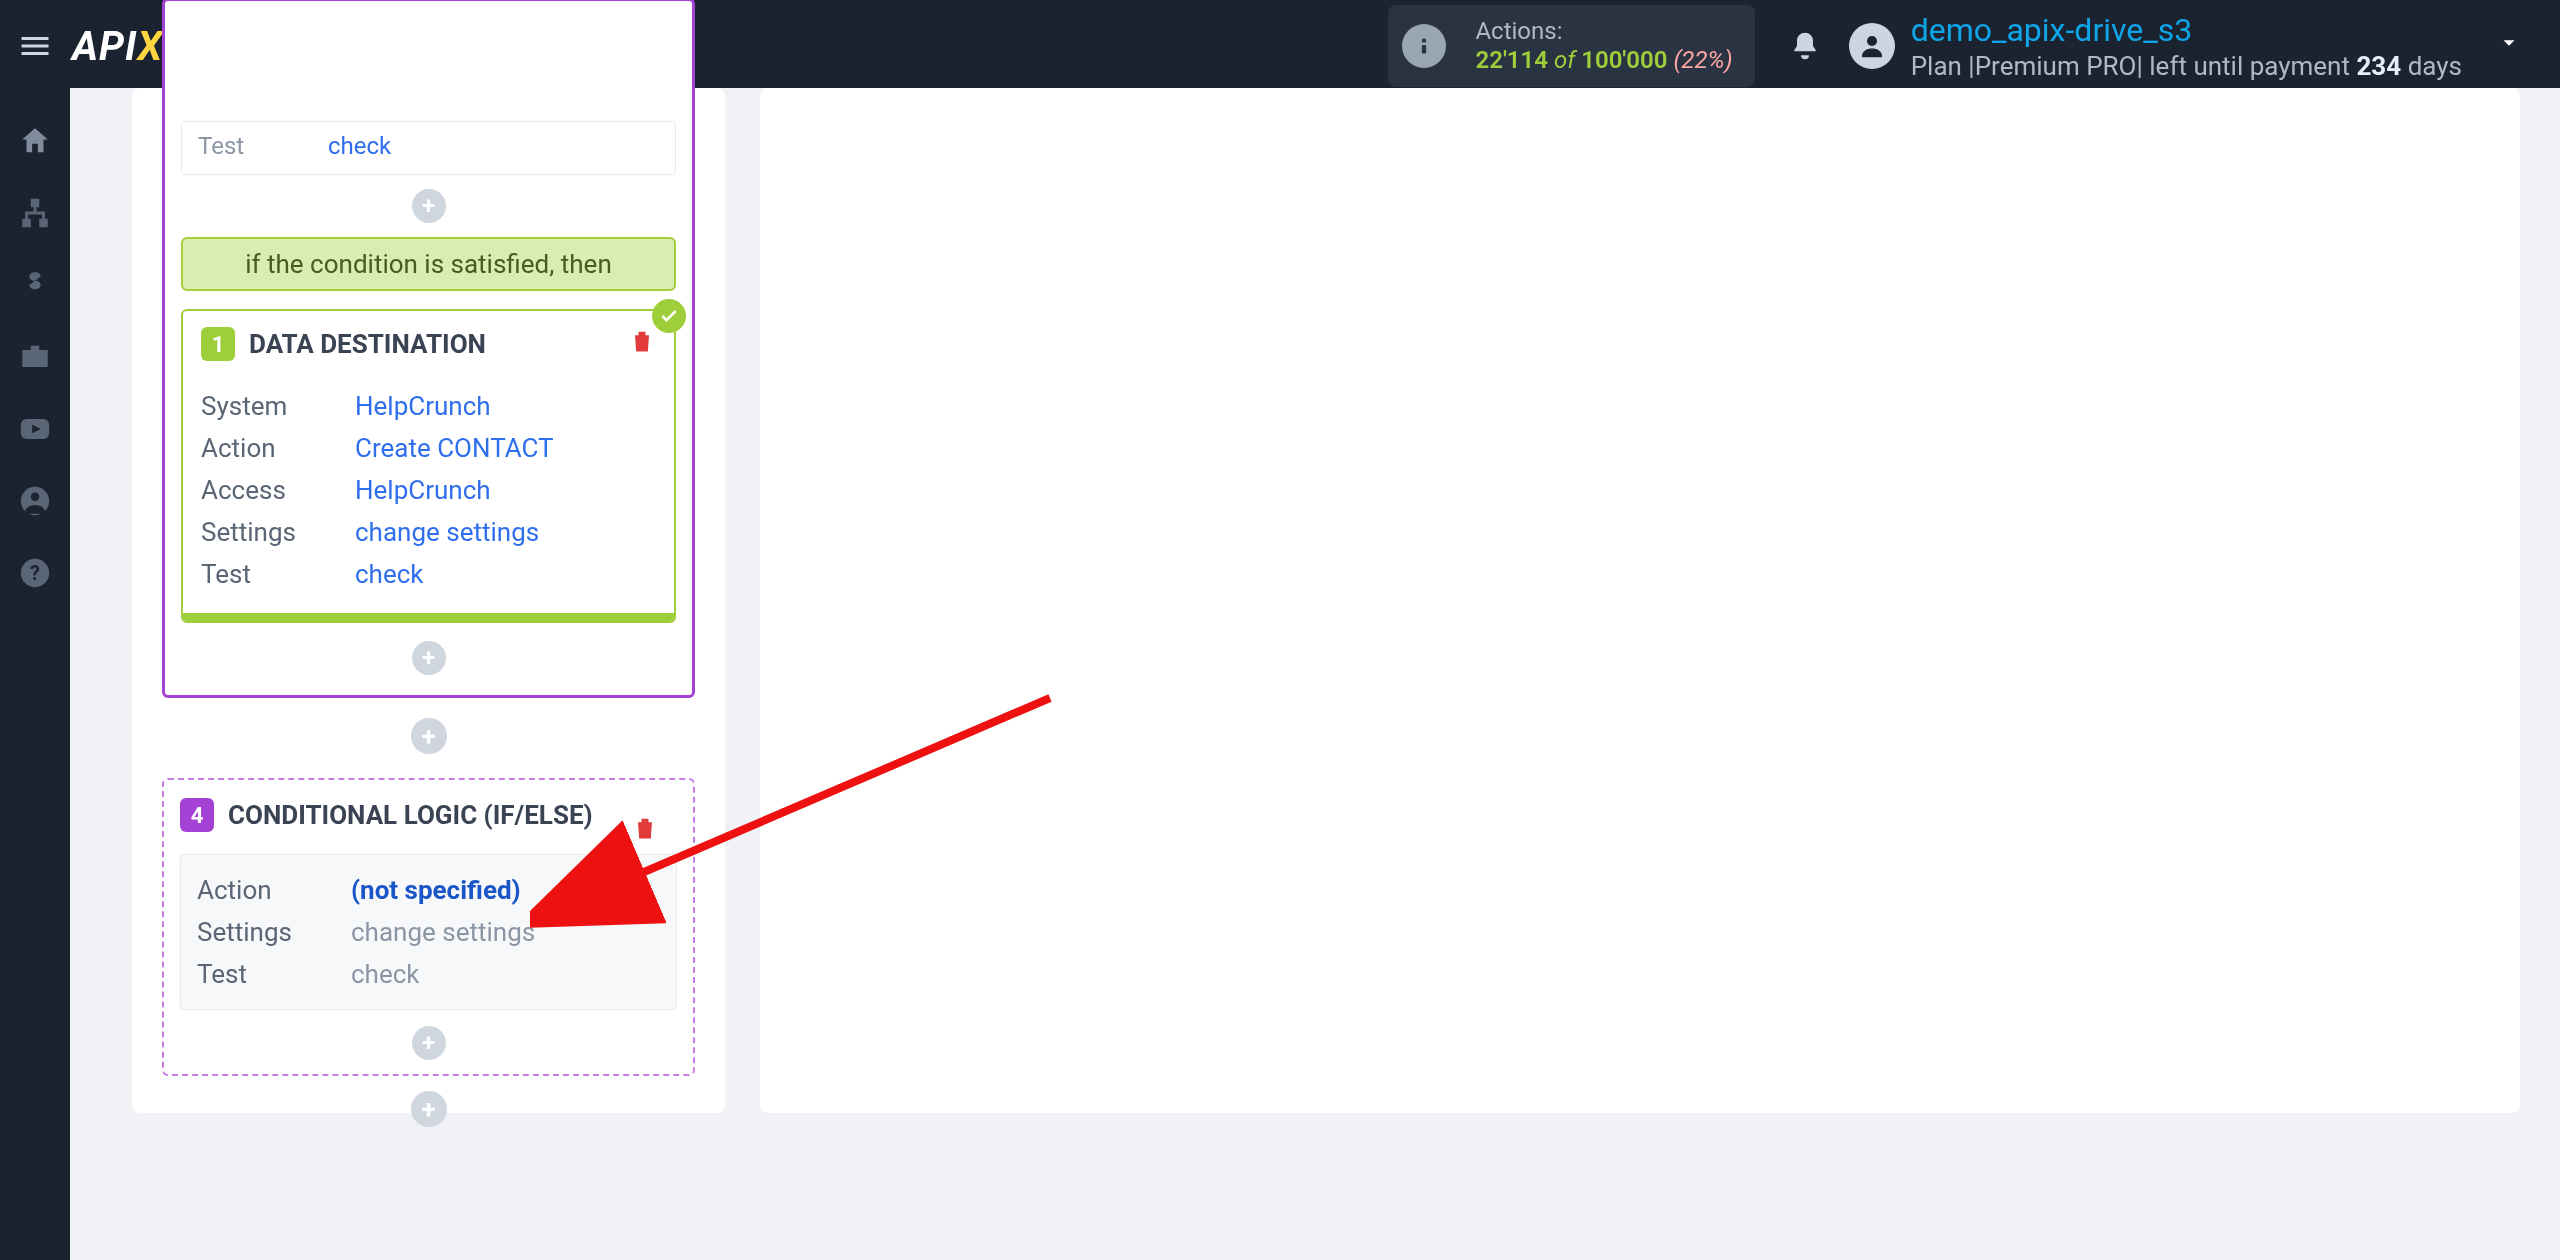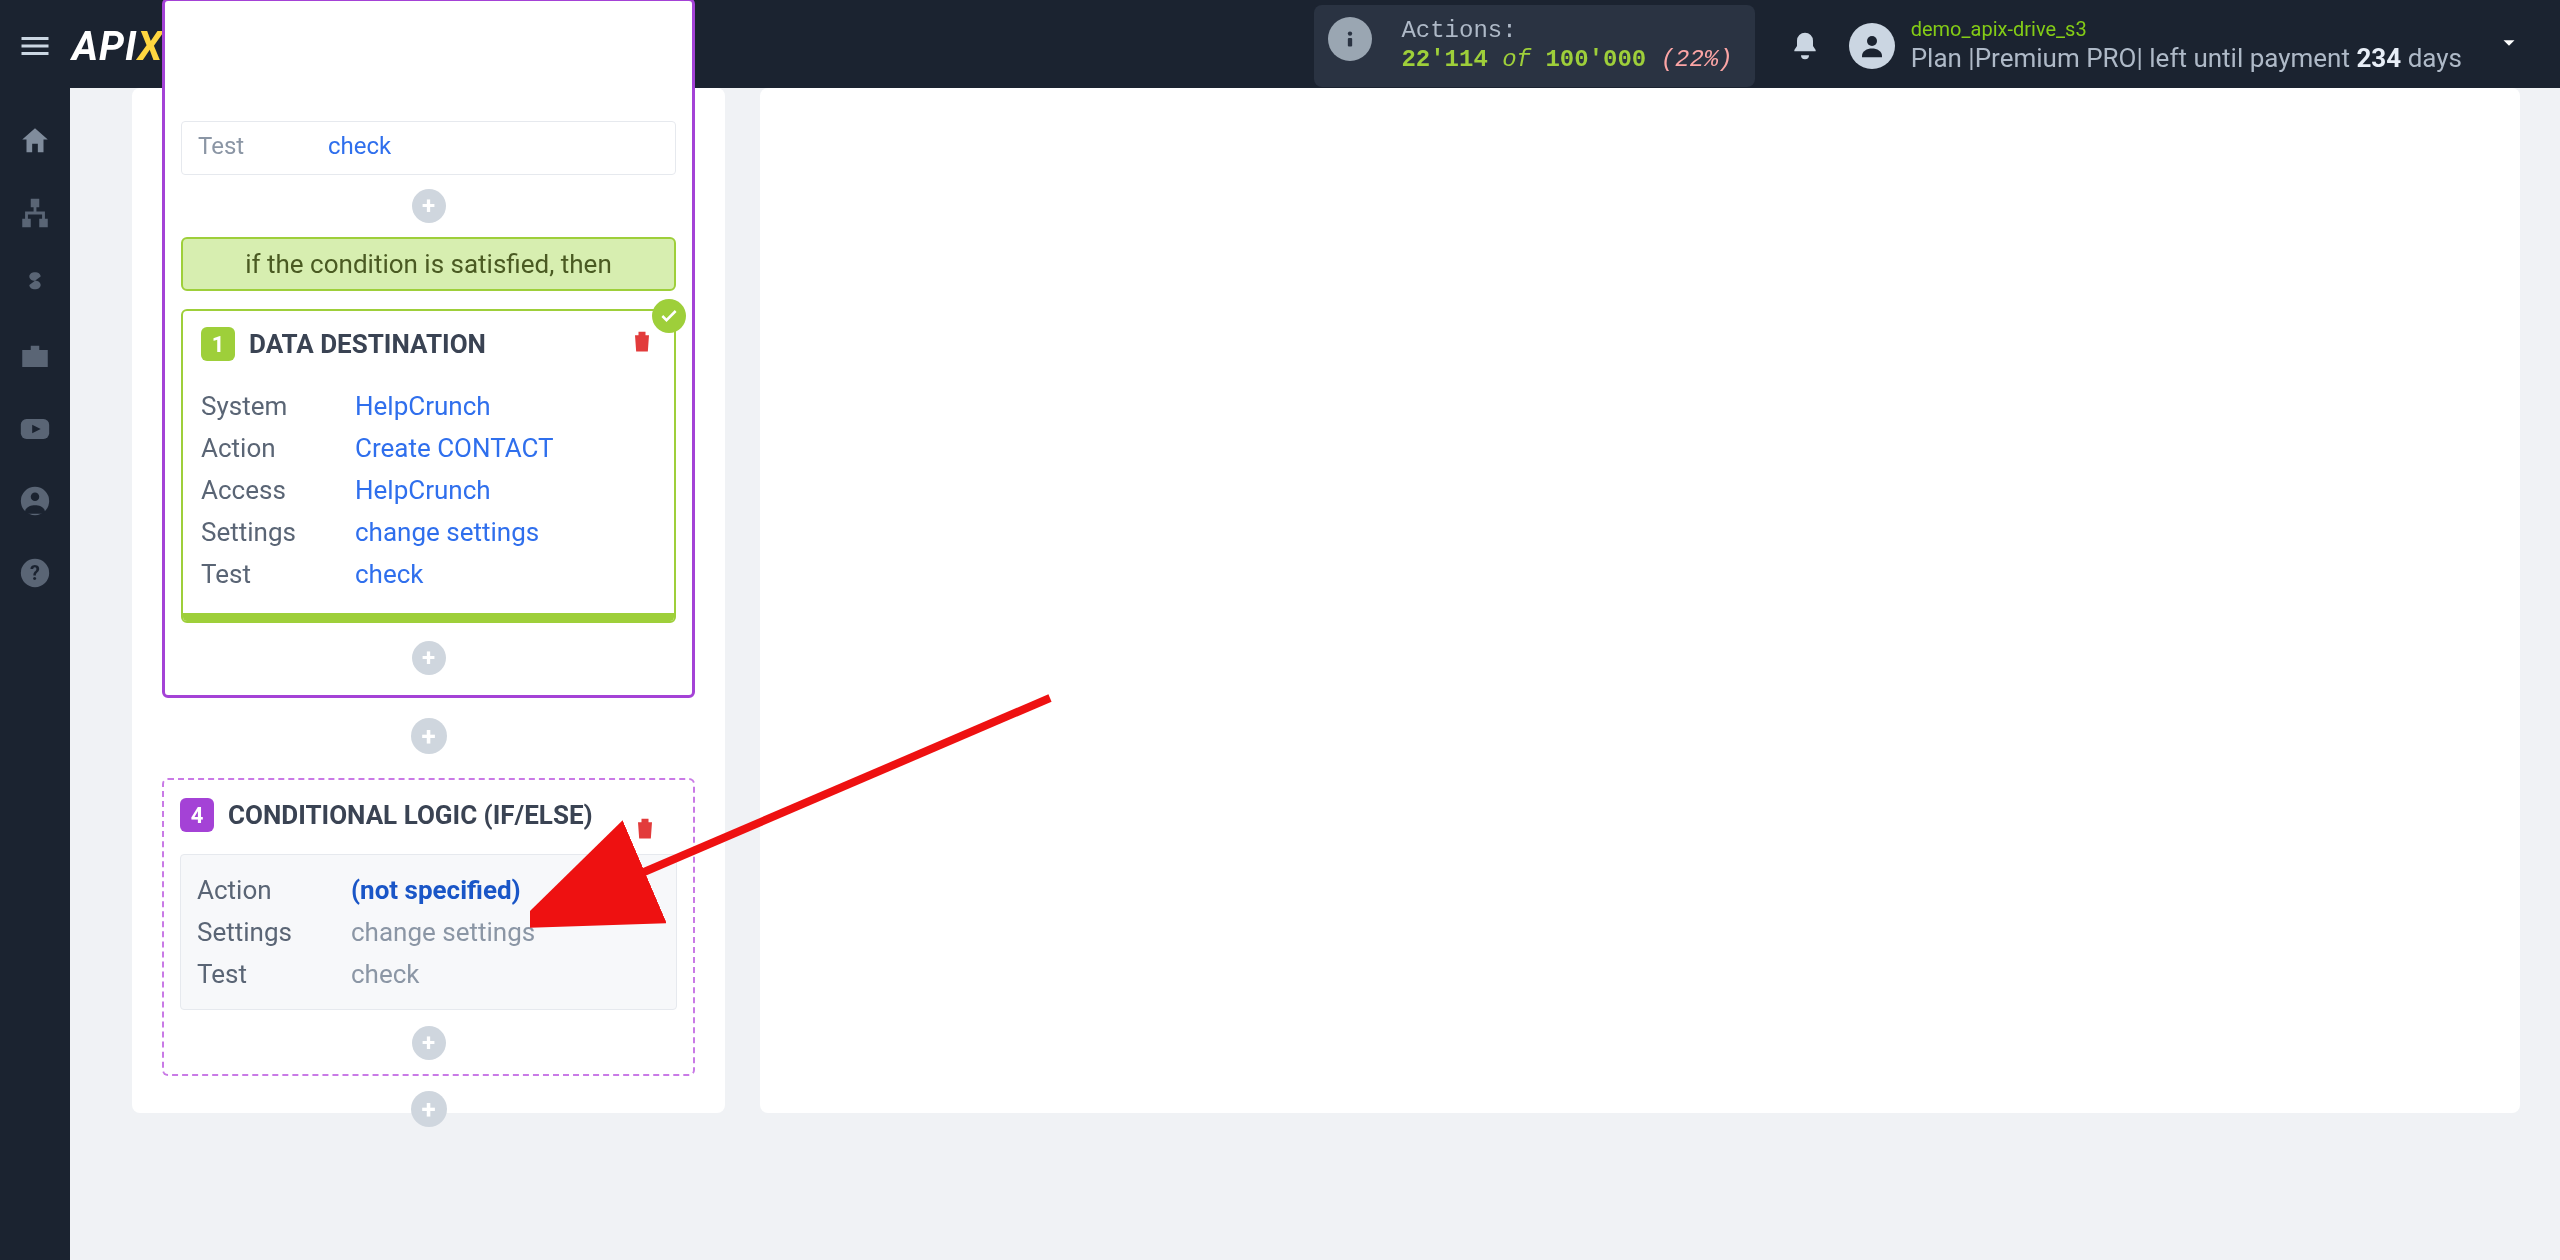--- a/index.html
+++ b/index.html
@@ -25,41 +25,41 @@
   .logo { height:100%; display:flex; align-items:center; margin-left:2px; }
   .logo-text { font-size:40px; font-weight:700; color:#fff; letter-spacing:1px; display:flex; align-items:center;}
   .logo-api { color:#fff; font-style:italic;}
   .logo-x { color:#ffd640; font-style:italic; position:relative;}
   .logo-drive { color:#fff; }
 
   .top-spacer { flex:1; }
 
   .actions-pill {
     background:#2a3342; border-radius:8px; padding:12px 22px 12px 14px;
-    display:flex; gap:29px; margin-right:24px;font-family:Liberation Mono, monospace;
+    display:flex; align-items:center; gap:29px; margin-right:24px;
   }
   .actions-pill .info-icon {
     width:44px; height:44px; border-radius:50%; background:#9aa6b2;
     display:flex; align-items:center; justify-content:center;
   }
   .actions-pill .info-icon svg { width:26px; height:26px; fill:#2a3342; }
   .actions-text { line-height:1.2; font-size:24px; }
   .actions-text .muted { color:#aeb9c7; }
   .actions-text .green { color:#9ecf3a; font-weight:600; }
   .actions-text .of { color:#9ecf3a; font-style:italic; }
   .actions-text .pct { color:#fca5a5; font-style:italic; }
 
   .bell { width:52px; display:flex; align-items:center; justify-content:center; margin-right:18px; cursor:pointer;}
   .bell svg { width:32px; height:32px; fill:#cbd6e2; }
 
   .user-block { display:flex; align-items:center; gap:16px; padding-right:40px; cursor:pointer;}
   .avatar { width:46px; height:46px; border-radius:50%; background:#cbd6e2; display:flex; align-items:center; justify-content:center;}
   .avatar svg { width:30px; height:30px; fill:#1b2330;}
   .user-lines { display:flex; flex-direction:column; line-height:1.25; }
-  .user-name { color:#84cc16; font-size:20px; }
+  .user-name { color:#0ea5e9; font-size:32px; }
   .user-plan { color:#aeb9c7; font-size:26px; }
   .user-plan .days { color:#e8eef7; font-weight:700; }
   .dropdown-caret { margin-left:20px; }
   .dropdown-caret svg { width:22px; height:22px; fill:#ffffff; }
 
   
   .leftrail {
     position:absolute; top:88px; left:0; width:70px; bottom:0;
     background:#1b2330;
     display:flex; flex-direction:column; align-items:center;

